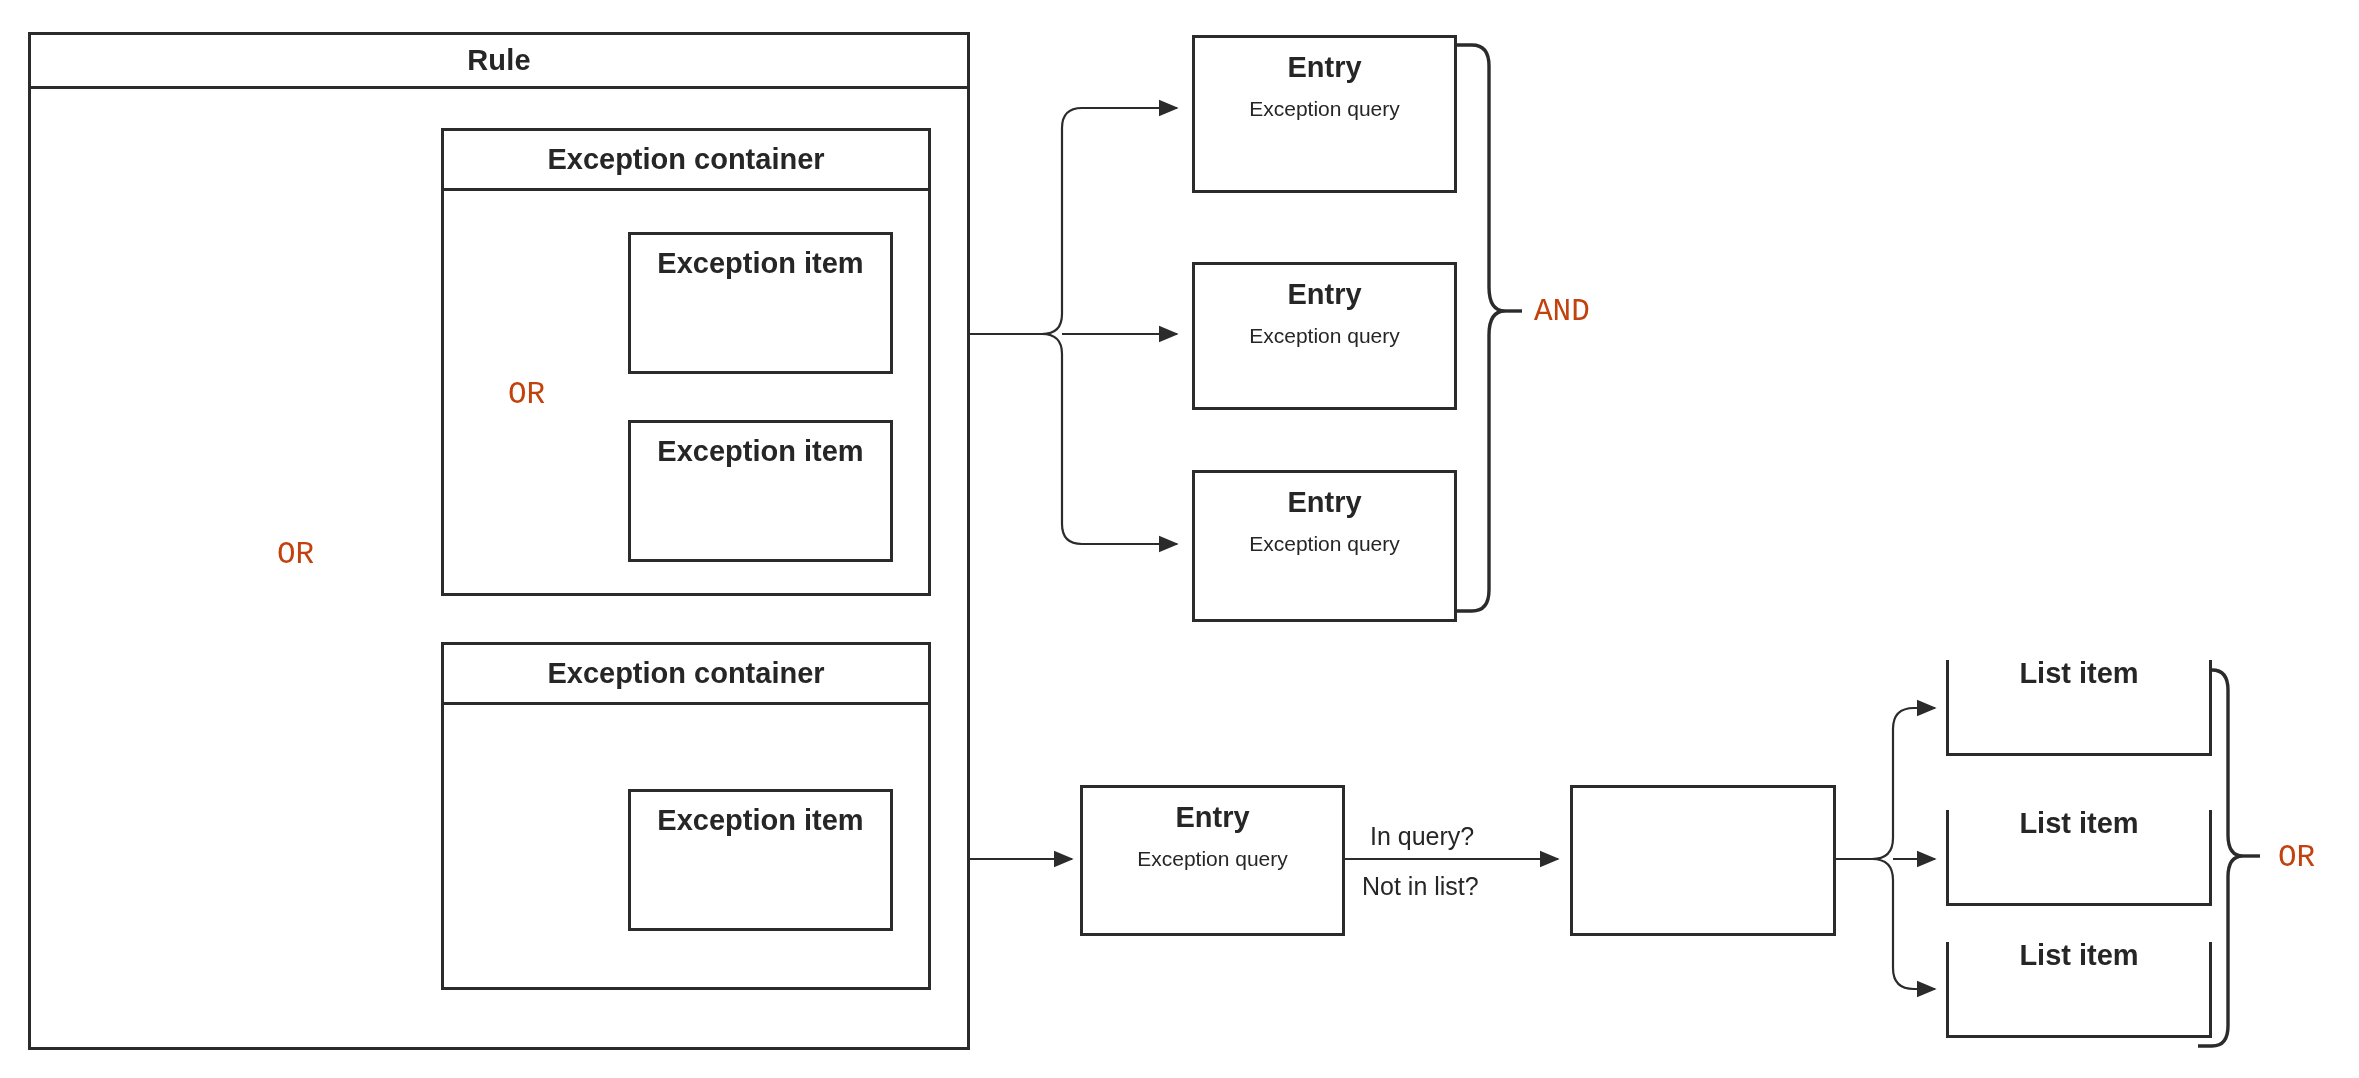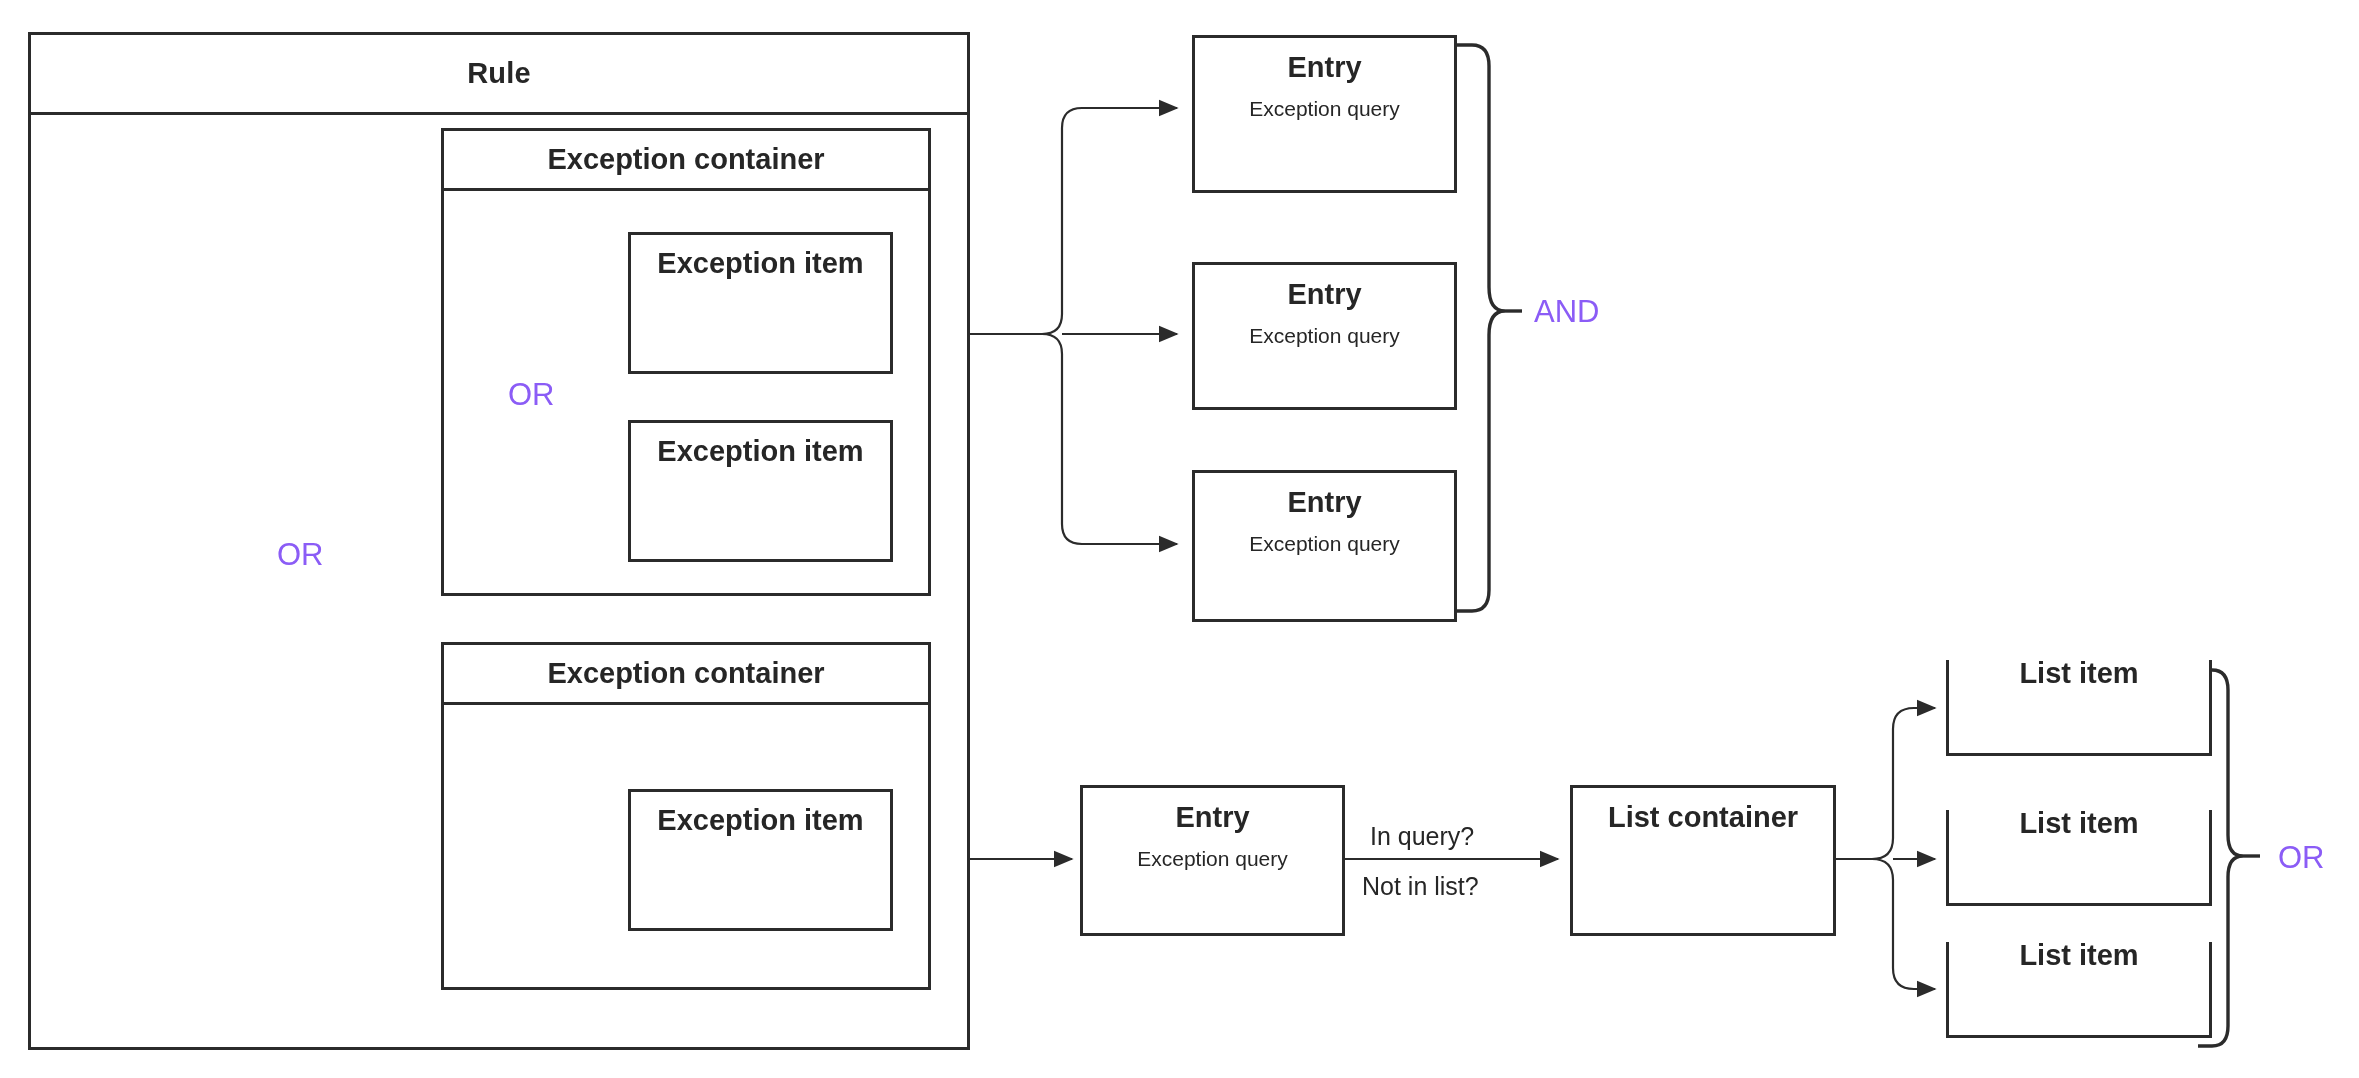--- a/index.html
+++ b/index.html
@@ -67,22 +67,23 @@
     color: #262626;
   }
   .lbl-sub {
     font-size: 21px;
     font-weight: normal;
     color: #262626;
   }
   .op {
     position: absolute;
     font-size: 31px;
-    color: #8b5cf6;
+    color: #c2410c;
     white-space: nowrap;
+    font-family: Liberation Mono, monospace;
   }
   .edge-lbl {
     position: absolute;
     font-size: 25px;
     color: #262626;
     white-space: nowrap;
   }
 </style>
 </head>
 <body>
@@ -140,21 +141,21 @@
     </g>
 
     <g fill="none" stroke="#2b2b2b" stroke-width="3.4">
       <path d="M 2198 670 L 2212 670 Q 2228 670 2228 690 L 2228 835 Q 2228 856 2243 856
                Q 2228 856 2228 877 L 2228 1026 Q 2228 1046 2212 1046 L 2198 1046"></path>
       <path d="M 2243 856 L 2260 856"></path>
     </g>
   </svg>
 
   <div class="box" style="left:28px; top:32px; width:942px; height:1018px;">
-    <div class="hdr" style="height:80px;">
+    <div class="hdr" style="height:54px;">
       <span class="lbl-rule">Rule</span>
     </div>
   </div>
 
   <div class="box" style="left:441px; top:128px; width:490px; height:468px;">
     <div class="hdr" style="height:60px;">
       <span class="lbl-title">Exception container</span>
     </div>
   </div>
 
@@ -224,23 +225,20 @@
     </div>
     <div class="body-cell" style="height:86px;">
       <span class="lbl-sub">Exception query</span>
     </div>
   </div>
 
   <span class="edge-lbl" style="left:1370px; top:822px;">In query?</span>
   <span class="edge-lbl" style="left:1362px; top:872px;">Not in list?</span>
 
   <div class="box" style="left:1570px; top:785px; width:266px; height:151px;">
-    <div class="hdr" style="height:62px;">
-      <span class="lbl-title">List container</span>
-    </div>
     <div class="body-cell" style="height:86px;"></div>
   </div>
 
   <div class="box" style="left:1946px; top:660px; width:266px; height:96px;">
     <div class="body-cell" style="height:96px;">
       <span class="lbl-title">List item</span>
     </div>
   </div>
 
   <div class="box" style="left:1946px; top:810px; width:266px; height:96px;">

